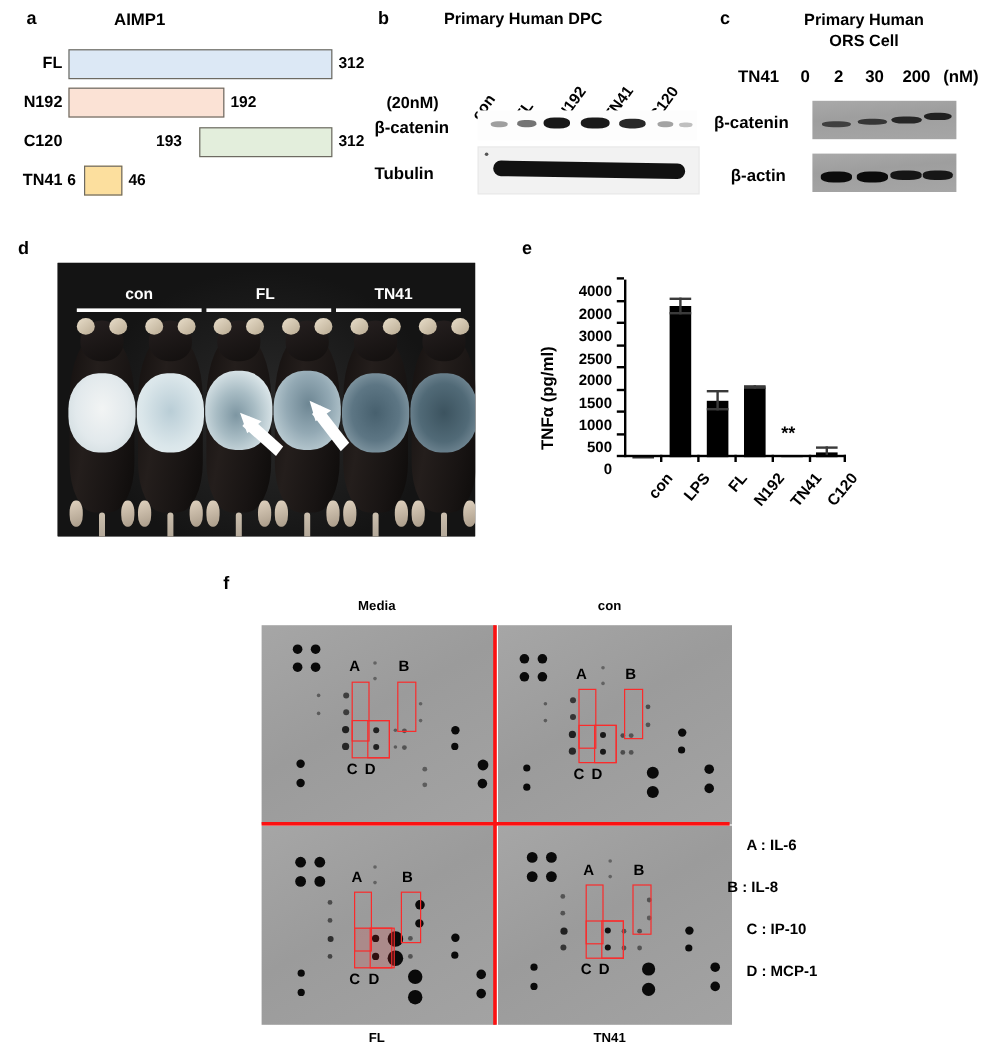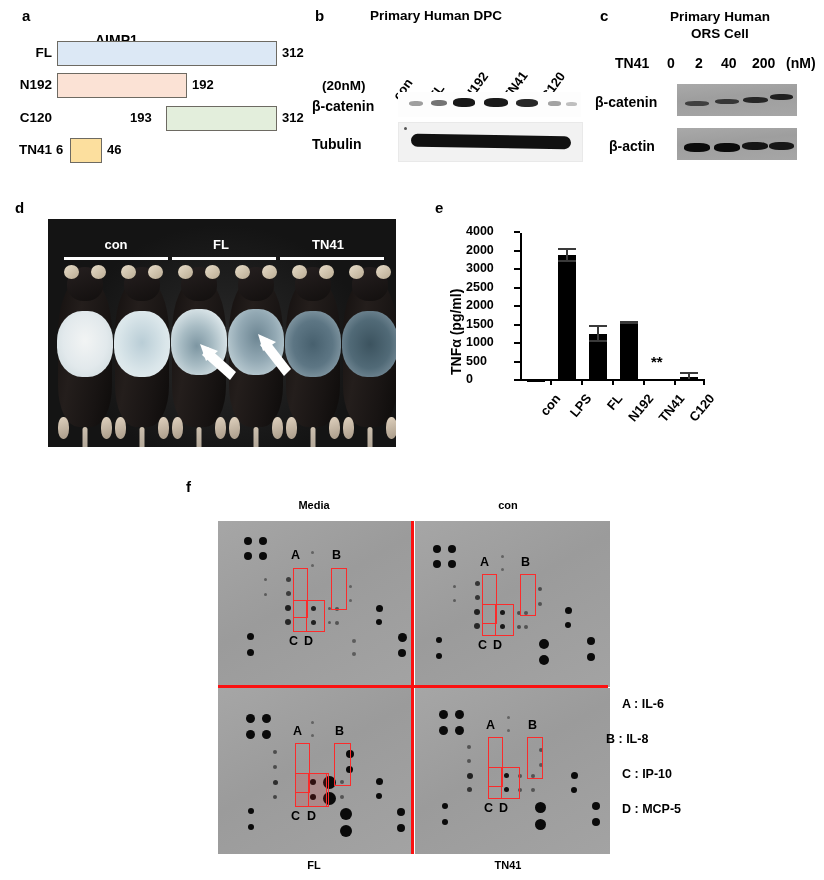--- a/index.html
+++ b/index.html
@@ -10,21 +10,21 @@
     color:#000;
     position:relative;
     overflow:hidden;
   }
   .abs{position:absolute;}
   .panel-letter{font-weight:bold;font-size:15px;line-height:1;}
 
   
   #panel-a{left:0;top:0;width:300px;height:185px;}
   #panel-a .letter{left:22px;top:8px;}
-  .a-title{left:95px;top:32px;font-size:14px;font-weight:bold;}
+  .a-title{left:95px;top:8px;font-size:14px;font-weight:bold;}
   .a-label{position:absolute;font-size:13.5px;font-weight:bold;text-align:right;}
   .a-bar{position:absolute;border:1.4px solid #6d6a62;box-sizing:border-box;height:25px;}
   .a-num{position:absolute;font-size:13px;font-weight:bold;}
 
   
   #panel-b{left:310px;top:0;width:285px;height:185px;}
   #panel-b .letter{left:5px;top:8px;}
   .b-title{left:60px;top:8px;font-size:13.5px;font-weight:bold;white-space:nowrap;}
   .b-conc{left:12px;top:78px;font-size:13.5px;font-weight:bold;}
   .b-lane{position:absolute;font-size:13px;font-weight:bold;
@@ -67,21 +67,21 @@
          background:linear-gradient(160deg,#e0d2bf,#a89a88);}
   .patch{position:absolute;left:50%;transform:translateX(-50%);width:56px;height:66px;border-radius:45%;}
   .arrow{position:absolute;}
 
   
   #panel-e{left:430px;top:195px;width:300px;height:270px;}
   #panel-e .letter{left:5px;top:5px;}
   .plot{position:absolute;left:90px;top:38px;width:185px;height:148px;}
   .axis-line{position:absolute;background:#000;}
   .tick{position:absolute;background:#000;}
-  .ytick-label{position:absolute;font-size:12.5px;font-weight:bold;width:44px;}
+  .ytick-label{position:absolute;font-size:12.5px;font-weight:bold;text-align:right;width:44px;margin-top:12px;}
   .ylabel{position:absolute;font-size:14px;font-weight:bold;white-space:nowrap;
           transform-origin:left top;transform:rotate(-90deg);}
   .bar{position:absolute;background:#000;bottom:0;}
   .ebar{position:absolute;}
   .ebar .vline{position:absolute;left:50%;width:2px;margin-left:-1px;background:#3a3a3a;}
   .ebar .cap{position:absolute;left:0;width:100%;height:2px;background:#3a3a3a;}
   .xcat{position:absolute;font-size:13px;font-weight:bold;white-space:nowrap;
         transform:rotate(-50deg);transform-origin:right top;text-align:right;}
   .sig{position:absolute;font-size:15px;font-weight:bold;}
 
@@ -156,21 +156,21 @@
 <div class="abs" id="panel-c">
   <div class="abs panel-letter letter">c</div>
   <div class="abs c-title">
     <div>Primary Human</div>
     <div>ORS Cell</div>
   </div>
 
   <div class="c-dose" style="left:20px;top:55px;">TN41</div>
   <div class="c-dose" style="left:72px;top:55px;">0</div>
   <div class="c-dose" style="left:100px;top:55px;">2</div>
-  <div class="c-dose" style="left:126px;top:55px;">40</div>
+  <div class="c-dose" style="left:126px;top:55px;">30</div>
   <div class="c-dose" style="left:157px;top:55px;">200</div>
   <div class="c-dose" style="left:191px;top:55px;">(nM)</div>
 
   <div class="c-rowlabel" style="left:0px;top:94px;">β-catenin</div>
   <div class="cblot" style="left:82px;top:84px;width:120px;height:32px;">
     <div class="band" style="left:8px;top:17px;width:24px;height:5px;background:#1b1b1b;opacity:.72;"></div>
     <div class="band" style="left:38px;top:15px;width:24px;height:5px;background:#1b1b1b;opacity:.80;"></div>
     <div class="band" style="left:66px;top:13px;width:25px;height:6px;background:#151515;opacity:.88;"></div>
     <div class="band" style="left:93px;top:10px;width:23px;height:6px;background:#151515;opacity:.92;"></div>
   </div>
@@ -512,14 +512,14 @@
       <div class="abcd" style="left:84px;top:113px;">D</div>
     </div>
 
     <div class="divider" style="left:193px;top:0;width:3px;height:333px;"></div>
     <div class="divider" style="left:0;top:164px;width:390px;height:3px;"></div>
   </div>
 
   <div class="legend-item" style="left:442px;top:222px;">A : IL-6</div>
   <div class="legend-item" style="left:426px;top:257px;">B : IL-8</div>
   <div class="legend-item" style="left:442px;top:292px;">C : IP-10</div>
-  <div class="legend-item" style="left:442px;top:327px;">D : MCP-5</div>
+  <div class="legend-item" style="left:442px;top:327px;">D : MCP-1</div>
 </div>
 
 </body></html>

